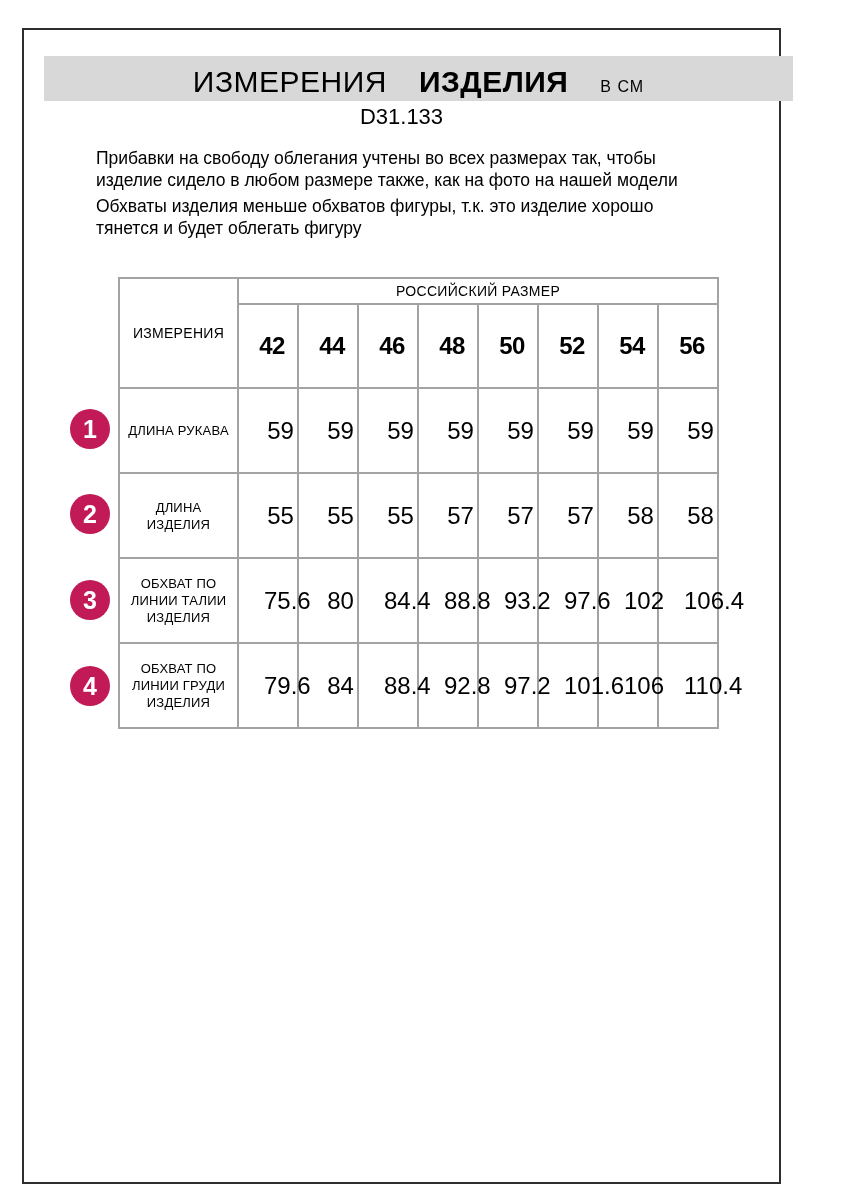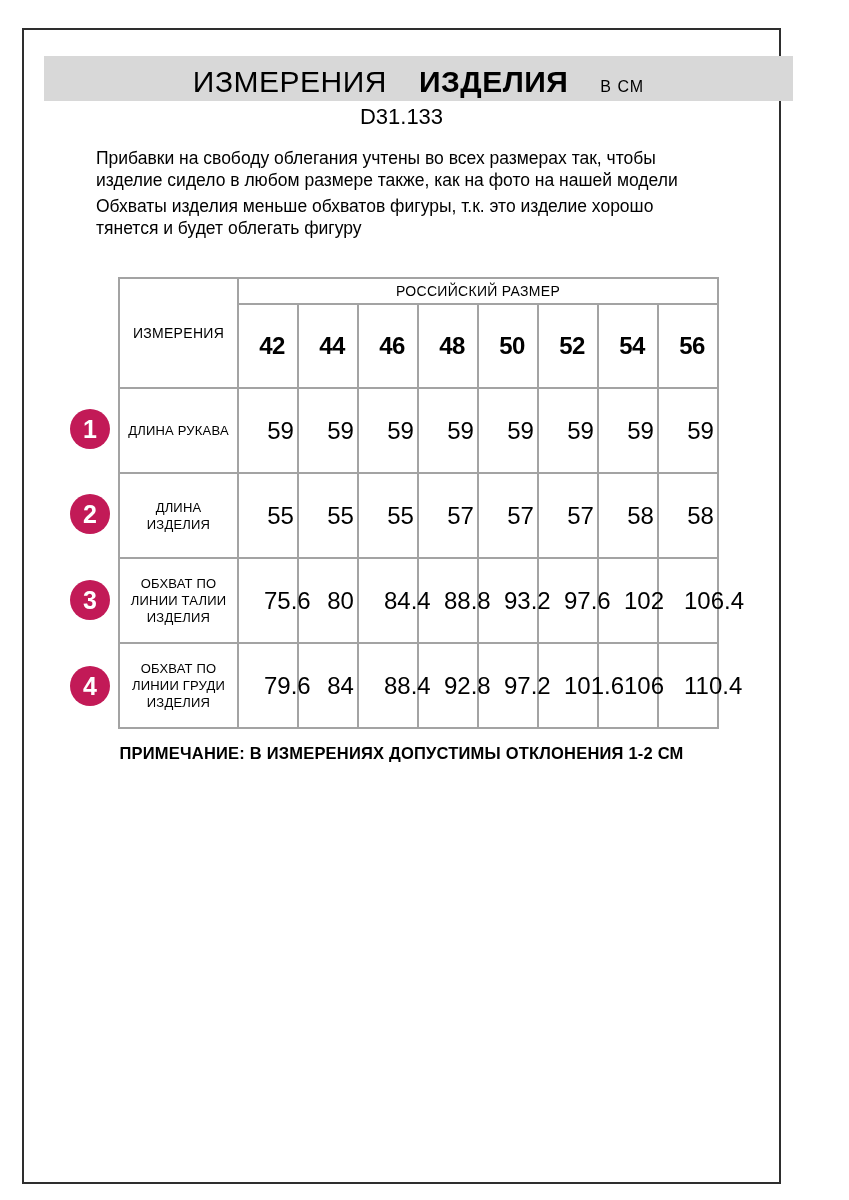--- a/index.html
+++ b/index.html
@@ -216,15 +216,14 @@
           <td class="value-cell">92.8</td>
           <td class="value-cell">97.2</td>
           <td class="value-cell">101.6</td>
           <td class="value-cell">106</td>
           <td class="value-cell">110.4</td>
         </tr>
       </tbody>
     </table>
   </div>
 
-  <div class="note">ПРИМЕЧАНИЕ: В ИЗМЕРЕНИЯХ ДОПУСТИМЫ ОТКЛОНЕНИЯ 1-2 СМ</div>
 
 </div>
 
 </body></html>

